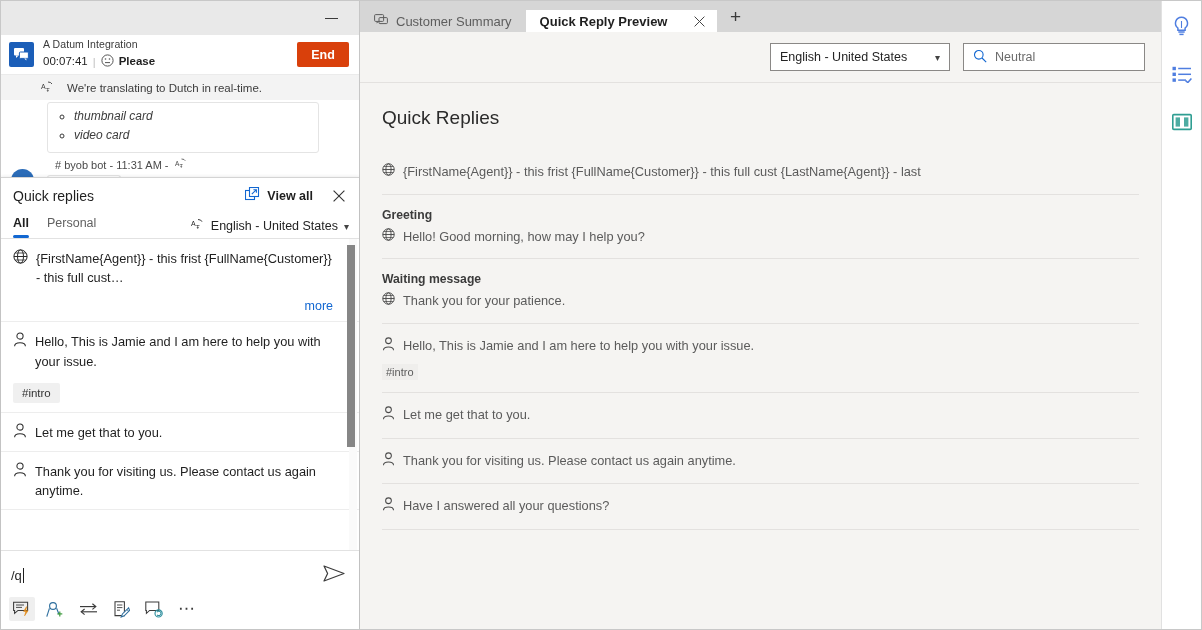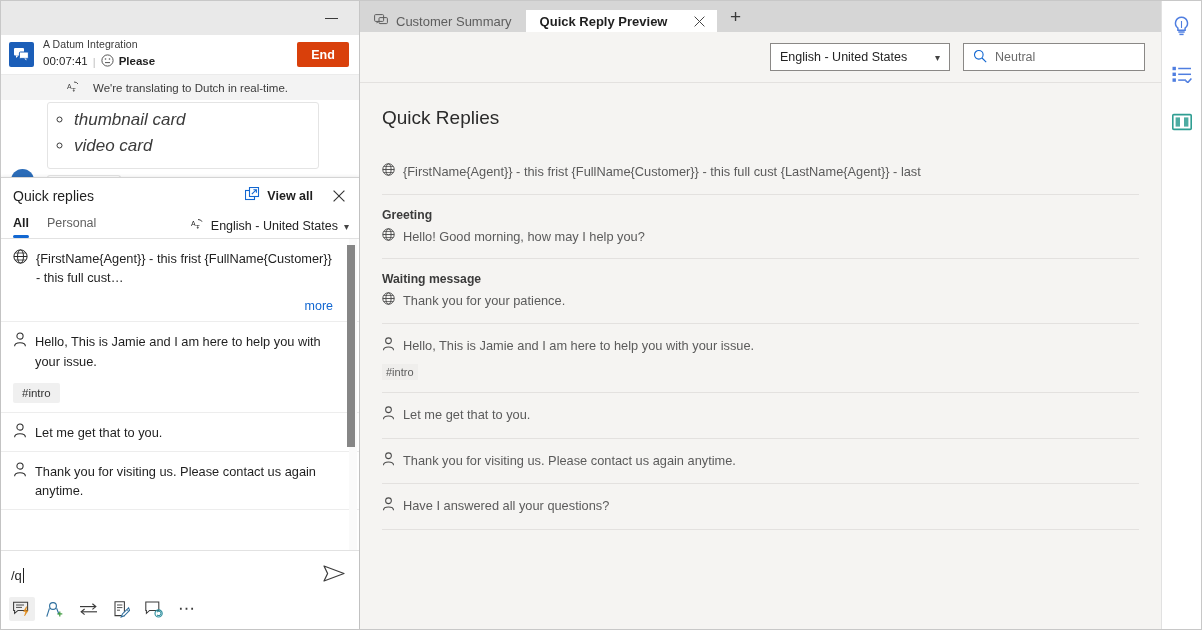--- a/index.html
+++ b/index.html
@@ -78,21 +78,21 @@
     border-radius:2px;
     width:52px;height:25px;
     cursor:pointer;
     font-family:"Liberation Sans", sans-serif;
   }
 
   .translate-bar{
     height:25px;
     background:#f3f3f3;
     display:flex;align-items:center;
-    padding-left:66px;
+    padding-left:40px;
     box-sizing:border-box;
     font-size:11.5px;
     color:#3c3c3c;
     gap:12px;
   }
 
   
   .transcript{
     height:84px;
     padding:0 10px;
@@ -105,21 +105,21 @@
     margin-left:36px;
     margin-top:2px;
     border:1px solid #e4e4e4;
     border-radius:3px;
     background:#fff;
     padding:4px 10px 8px 10px;
     box-sizing:border-box;
     width:272px;
   }
   .bot-card ul{margin:0;padding-left:16px;list-style:circle;}
-  .bot-card li{font-style:italic;font-size:17px;color:#3b3b3b;line-height:1.55;}
+  .bot-card li{font-style:italic;font-size:12px;color:#3b3b3b;line-height:1.55;}
   .bot-stamp{
     margin-left:44px;margin-top:5px;
     font-size:11px;color:#4a4a4a;
     display:flex;align-items:center;gap:6px;
   }
   .partial-bubble{
     position:absolute;left:46px;bottom:-6px;
     width:72px;height:14px;border:1px solid #e4e4e4;border-bottom:none;
     border-radius:3px 3px 0 0;background:#fff;
   }
@@ -363,20 +363,30 @@
       </span>
       <span>We're translating to Dutch in real-time.</span>
     </div>
 
     <div class="transcript">
       <div class="bot-card">
         <ul>
           <li>thumbnail card</li>
           <li>video card</li>
         </ul>
+      </div>
+      <div class="bot-stamp">
+        <span># byob bot - 11:31 AM  -</span>
+        <span>
+          <svg width="13" height="11" viewBox="0 0 13 11" aria-hidden="true">
+            <text x="0" y="7.5" font-size="6.5" font-family="Liberation Sans" fill="#4a4a4a">A</text>
+            <text x="4.5" y="10" font-size="5.5" font-family="Liberation Sans" fill="#4a4a4a">Ŧ</text>
+            <path d="M6.5 1 q3 0 3.8 1.8" stroke="#4a4a4a" stroke-width=".8" fill="none"></path>
+          </svg>
+        </span>
       </div>
       <div class="partial-avatar"></div>
       <div class="partial-bubble"></div>
     </div>
 
     <div class="qr-panel">
 
       <div class="qr-head">
         <div class="qr-title">Quick replies</div>
         <div class="qr-viewall">

